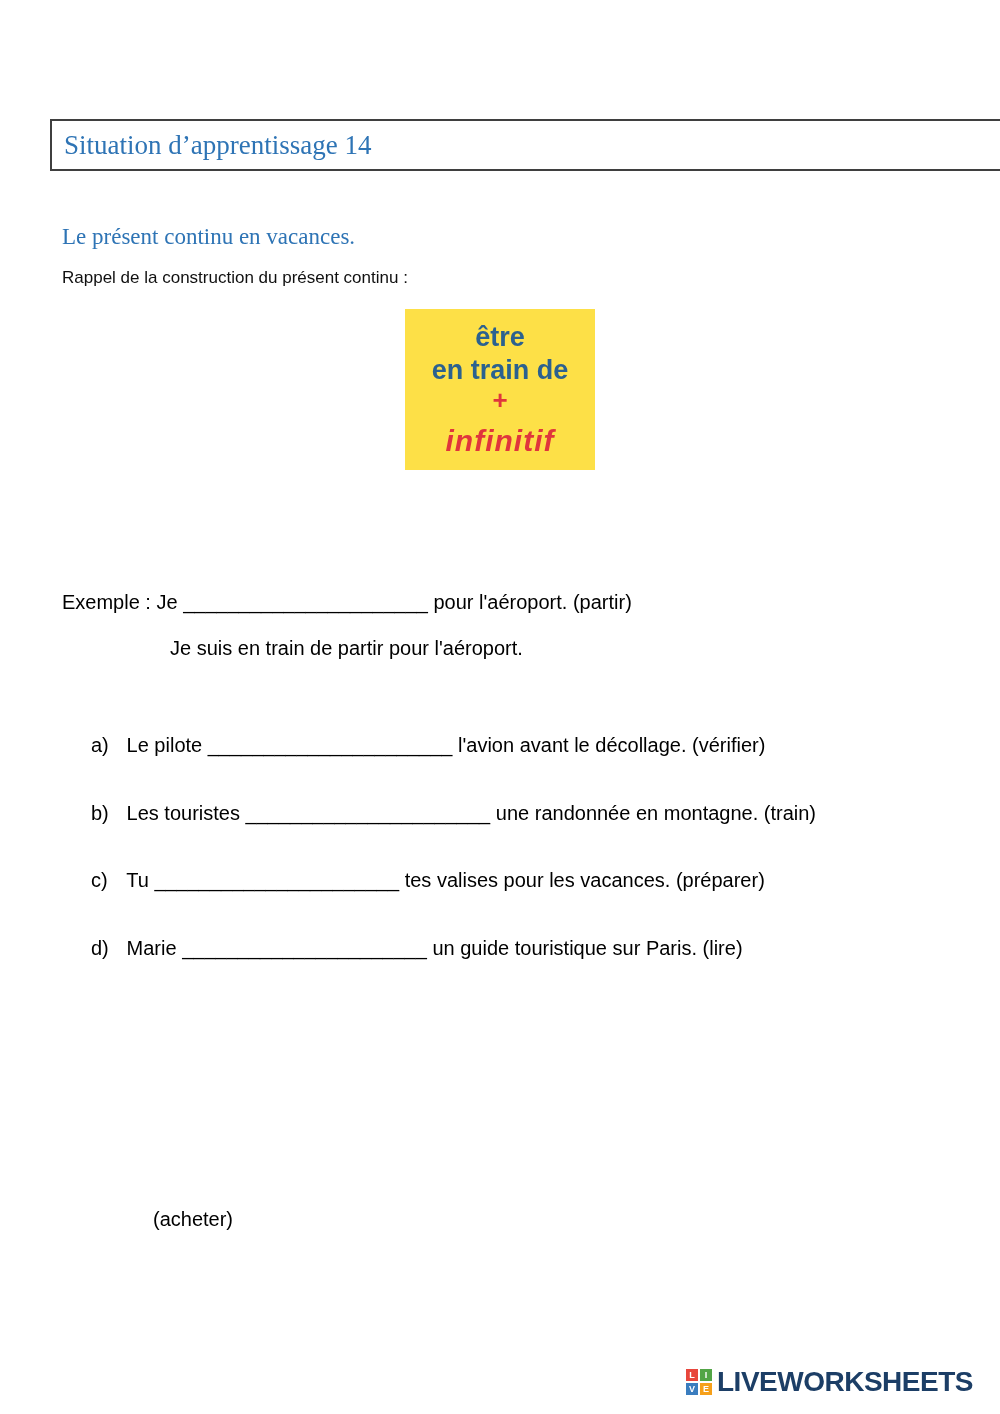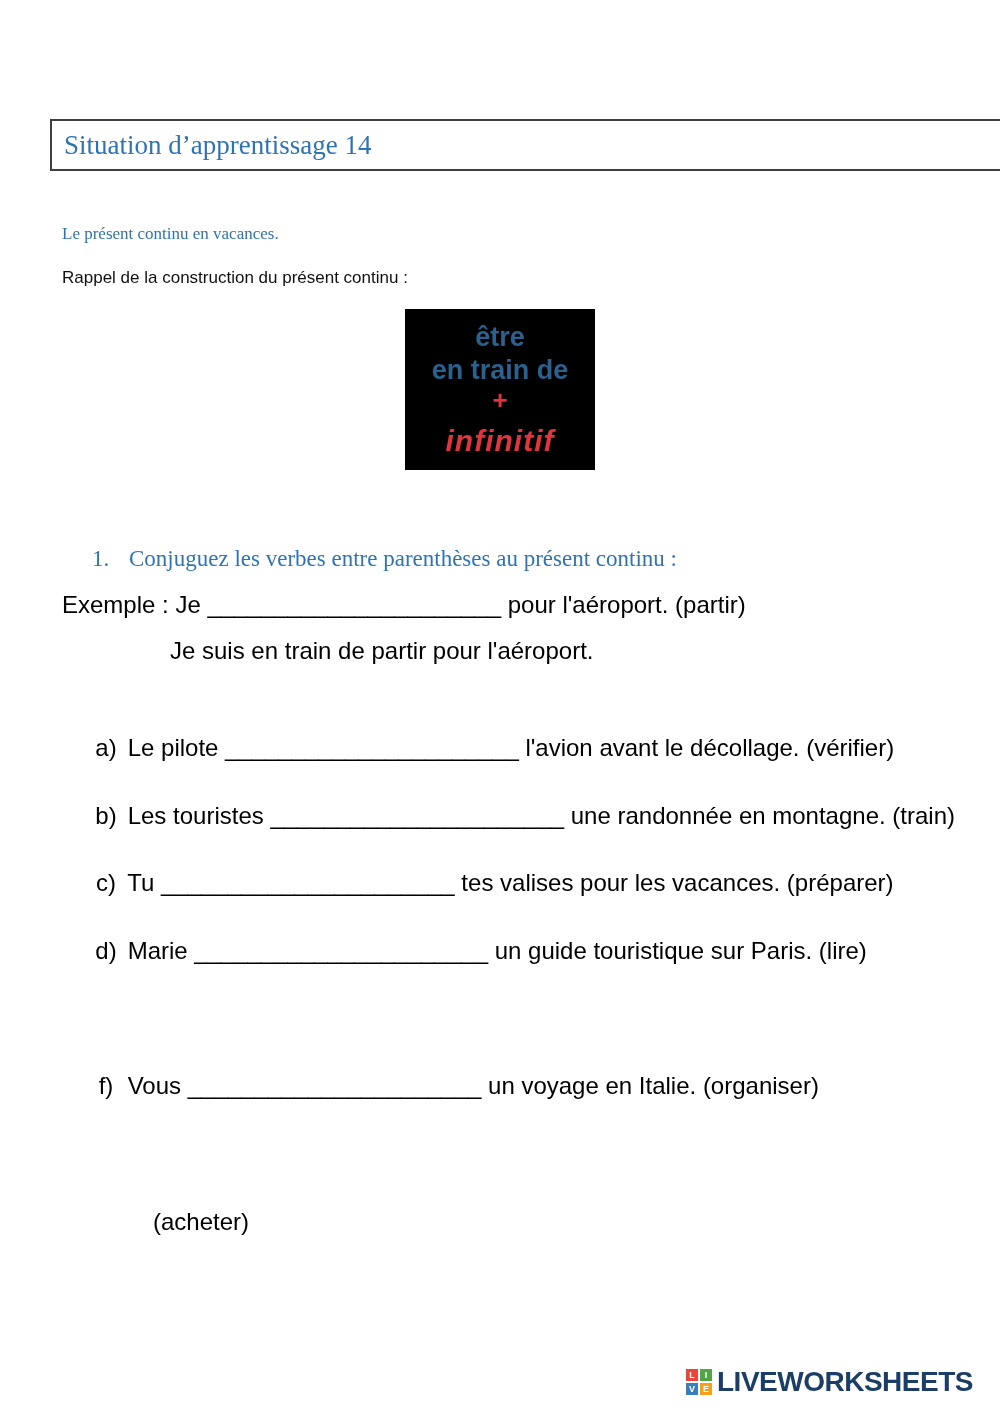--- a/index.html
+++ b/index.html
@@ -25,36 +25,36 @@
     padding: 0 12px;
   }
   .title-text {
     font-size: 27px;
     color: #2e74b5;
   }
 
   .section-heading {
     position: absolute;
     left: 62px; top: 224px;
-    font-size: 17px;
+    font-size: 23px;
     color: #2e74b5;
   }
 
   .intro-text {
     position: absolute;
     left: 62px; top: 268px;
     font-size: 17px;
     color: #101010;
   }
 
   .formula-box {
     position: absolute;
     left: 405px; top: 309px;
     width: 190px; height: 161px;
-    background: #000000;
+    background: #fde047;
     display: flex;
     flex-direction: column;
     align-items: center;
     justify-content: center;
     text-align: center;
   }
   .formula-blue {
     font-size: 27px;
     font-weight: bold;
     color: #2b618f;
@@ -76,21 +76,21 @@
   }
 
   .exercise-heading {
     position: absolute;
     left: 92px; top: 546px;
     font-size: 23px;
     color: #2e74b5;
   }
   .exercise-number { display: inline-block; margin-right: 14px; }
 
-  .body-line { font-size: 24px; color: #000; white-space: nowrap; text-align: center; }
+  .body-line { font-size: 20px; color: #000; white-space: nowrap; }
 
   .example-line { position: absolute; left: 62px; top: 591px; }
   .example-answer { position: absolute; left: 170px; top: 637px; }
 
   .item-row { position: absolute; left: 91px; }
   .item-letter { display: inline-block; width: 30px; }
   .row-a { top: 734px; }
   .row-b { top: 802px; }
   .row-c { top: 869px; }
   .row-d { top: 937px; }
@@ -148,24 +148,20 @@
 
   <div class="intro-text">Rappel de la construction du présent continu :</div>
 
   <div class="formula-box">
     <div class="formula-blue">être</div>
     <div class="formula-blue">en train de</div>
     <div class="formula-plus">+</div>
     <div class="formula-red">infinitif</div>
   </div>
 
-  <div class="exercise-heading serif">
-    <span class="exercise-number">1.</span>
-    <span>Conjuguez les verbes entre parenthèses au présent continu :</span>
-  </div>
 
   <div class="body-line example-line">
     <span>Exemple : Je</span>
     <span class="blank">______________________</span>
     <span>pour l'aéroport. (partir)</span>
   </div>
 
   <div class="body-line example-answer">Je suis en train de partir pour l'aéroport.</div>
 
   <div class="body-line item-row row-a">
@@ -190,26 +186,20 @@
   </div>
 
   <div class="body-line item-row row-d">
     <span class="item-letter">d)</span>
     <span>Marie</span>
     <span class="blank">______________________</span>
     <span>un guide touristique sur Paris. (lire)</span>
   </div>
 
 
-  <div class="body-line item-row row-f">
-    <span class="item-letter">f)</span>
-    <span>Vous</span>
-    <span class="blank">______________________</span>
-    <span>un voyage en Italie. (organiser)</span>
-  </div>
 
 
   <div class="body-line trailing-verb">(acheter)</div>
 
   <div class="footer-logo">
     <span class="logo-icon">
       <span class="logo-sq sq-l">L</span>
       <span class="logo-sq sq-i">I</span>
       <span class="logo-sq sq-v">V</span>
       <span class="logo-sq sq-e">E</span>

